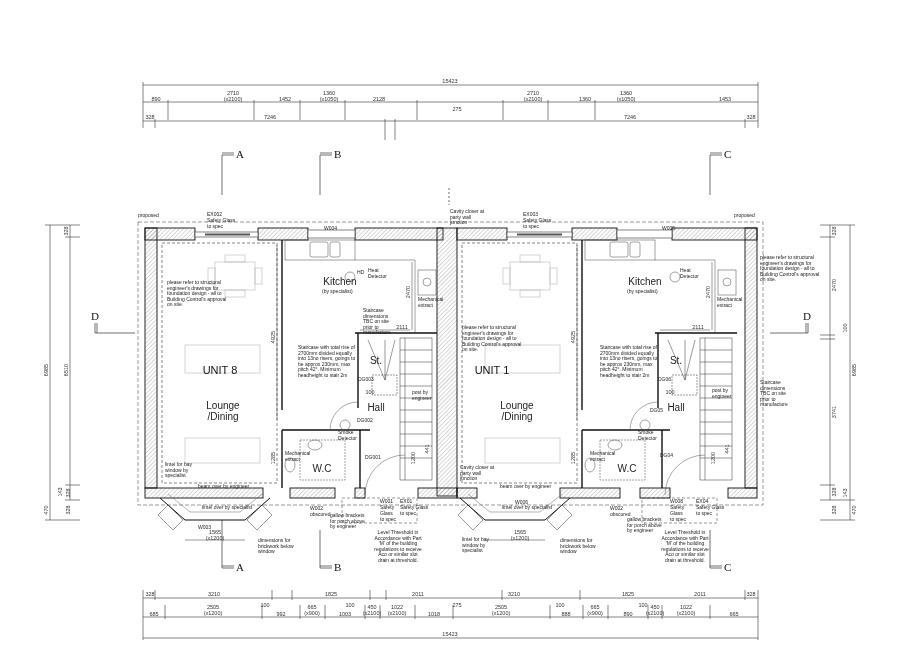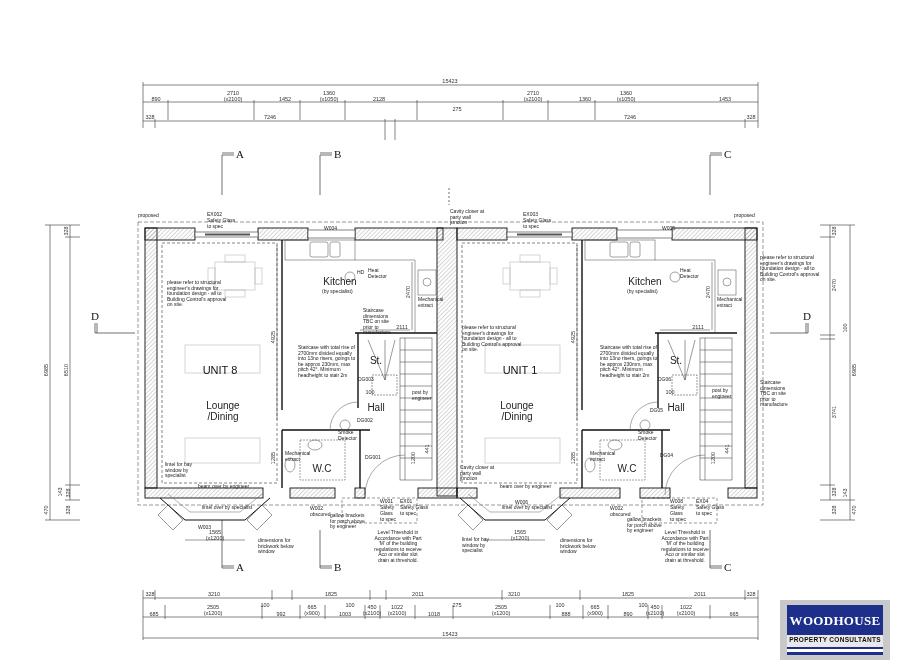--- a/index.html
+++ b/index.html
@@ -385,21 +385,21 @@
 <div class="sec" style="left:236px;top:148px;">A</div>
 <div class="sec" style="left:334px;top:148px;">B</div>
 <div class="sec" style="left:724px;top:148px;">C</div>
 <div class="sec" style="left:236px;top:561px;">A</div>
 <div class="sec" style="left:334px;top:561px;">B</div>
 <div class="sec" style="left:724px;top:561px;">C</div>
 <div class="sec" style="left:91px;top:310px;">D</div>
 <div class="sec" style="left:803px;top:310px;">D</div>
 
 <div class="unit" style="left:220px;top:364px;">UNIT 8</div>
-<div class="unit" style="left:520px;top:364px;">UNIT 1</div>
+<div class="unit" style="left:492px;top:364px;">UNIT 1</div>
 <div class="room" style="left:223px;top:400px;">Lounge</div>
 <div class="room" style="left:223px;top:411px;">/Dining</div>
 <div class="room" style="left:517px;top:400px;">Lounge</div>
 <div class="room" style="left:517px;top:411px;">/Dining</div>
 <div class="room" style="left:340px;top:276px;">Kitchen</div>
 <div class="t" style="left:322px;top:289px;">(by specialist)</div>
 <div class="room" style="left:645px;top:276px;">Kitchen</div>
 <div class="t" style="left:627px;top:289px;">(by specialist)</div>
 <div class="room" style="left:376px;top:402px;">Hall</div>
 <div class="room" style="left:676px;top:402px;">Hall</div>
@@ -490,22 +490,14 @@
 <div class="dim" style="left:698px;top:324px;">2111</div>
 <div class="dimv" style="left:273px;top:458px;">1285</div>
 <div class="dimv" style="left:573px;top:458px;">1285</div>
 <div class="dim" style="left:370px;top:389px;">100</div>
 <div class="dim" style="left:670px;top:389px;">100</div>
 <div class="dimv" style="left:413px;top:458px;">1200</div>
 <div class="dimv" style="left:713px;top:458px;">1200</div>
 <div class="dimv" style="left:427px;top:449px;">441</div>
 <div class="dimv" style="left:727px;top:449px;">441</div>
 
-<div class="logo">
-  <div class="blue">
-    <div class="name">WOODHOUSE</div>
-    <div class="band"></div>
-    <div class="sub">PROPERTY CONSULTANTS</div>
-    <div class="line"></div>
-  </div>
+
 </div>
 
-</div>
-
 </body></html>

